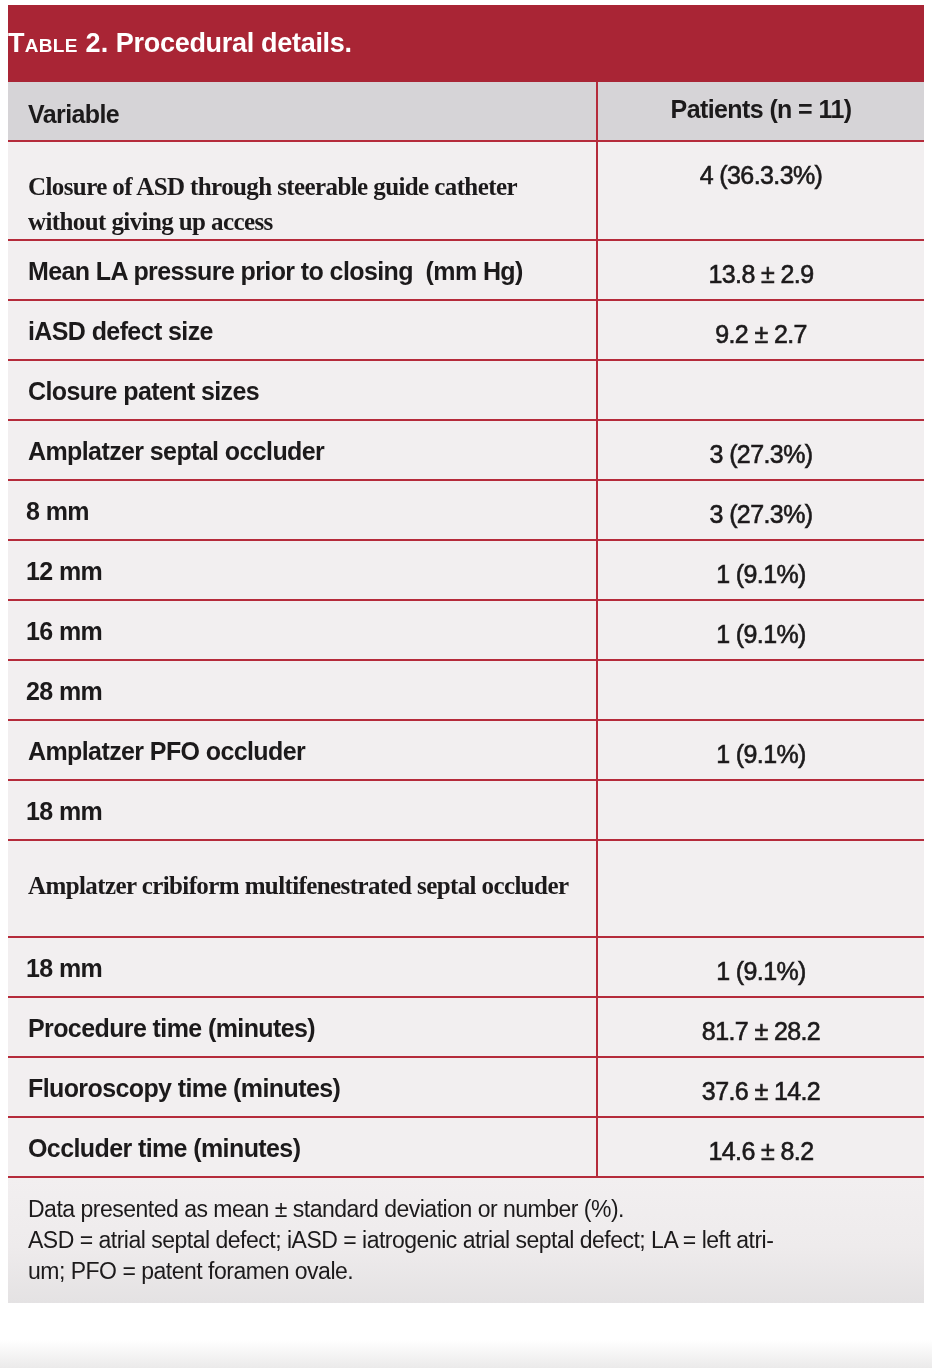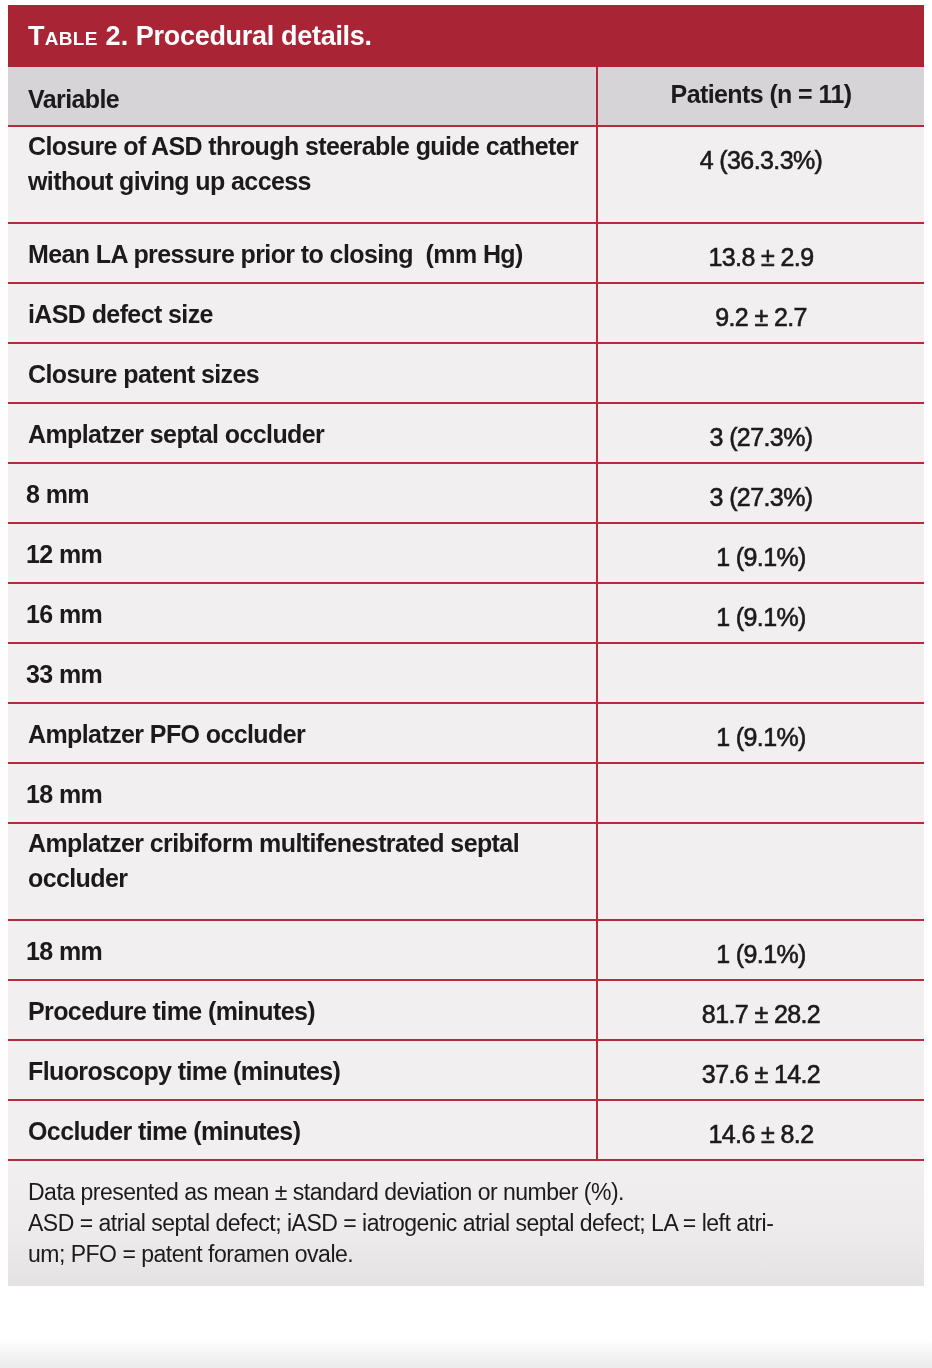--- a/index.html
+++ b/index.html
@@ -15,25 +15,24 @@
       font-family: "Liberation Sans", "DejaVu Sans", sans-serif;
       color: #1c1a1b;
     }
     .table-wrap {
       position: absolute;
       left: 8px;
       top: 5px;
       width: 916px;
     }
     .title-bar {
-      height: 62px;
+      height: 77px;
       background: #a92535;
       display: flex;
       align-items: center;
-      padding-left: 20px;
       box-sizing: border-box;
     }
     .title-text {
       color: #ffffff;
       font-weight: bold;
       font-size: 27px;
       letter-spacing: -0.3px;
       white-space: nowrap;
     }
     .title-prefix {
@@ -88,21 +87,22 @@
     table.grid tbody td.val {
       text-align: center;
       padding-top: 16px;
       font-weight: normal;
       -webkit-text-stroke: 0.6px #1c1a1b;
     }
     table.grid tbody tr.tall td {
       height: 97px;
     }
     table.grid tbody tr.tall td.var {
-      padding-top: 2px;
+      padding-top: 27px;
+      font-family: Liberation Serif, serif;
     }
     .footnote {
       background: linear-gradient(to bottom, #f2eff0 0%, #eeebec 55%, #e4e2e3 100%);
       height: 125px;
       padding: 16px 20px 0 20px;
       box-sizing: border-box;
       font-size: 23px;
       line-height: 31px;
       letter-spacing: -0.5px;
       color: #1c1a1b;
@@ -157,21 +157,21 @@
       </tr>
       <tr>
         <td class="var indent">12 mm</td>
         <td class="val">1 (9.1%)</td>
       </tr>
       <tr>
         <td class="var indent">16 mm</td>
         <td class="val">1 (9.1%)</td>
       </tr>
       <tr>
-        <td class="var indent">33 mm</td>
+        <td class="var indent">28 mm</td>
         <td class="val"></td>
       </tr>
       <tr>
         <td class="var">Amplatzer PFO occluder</td>
         <td class="val">1 (9.1%)</td>
       </tr>
       <tr>
         <td class="var indent">18 mm</td>
         <td class="val"></td>
       </tr>

